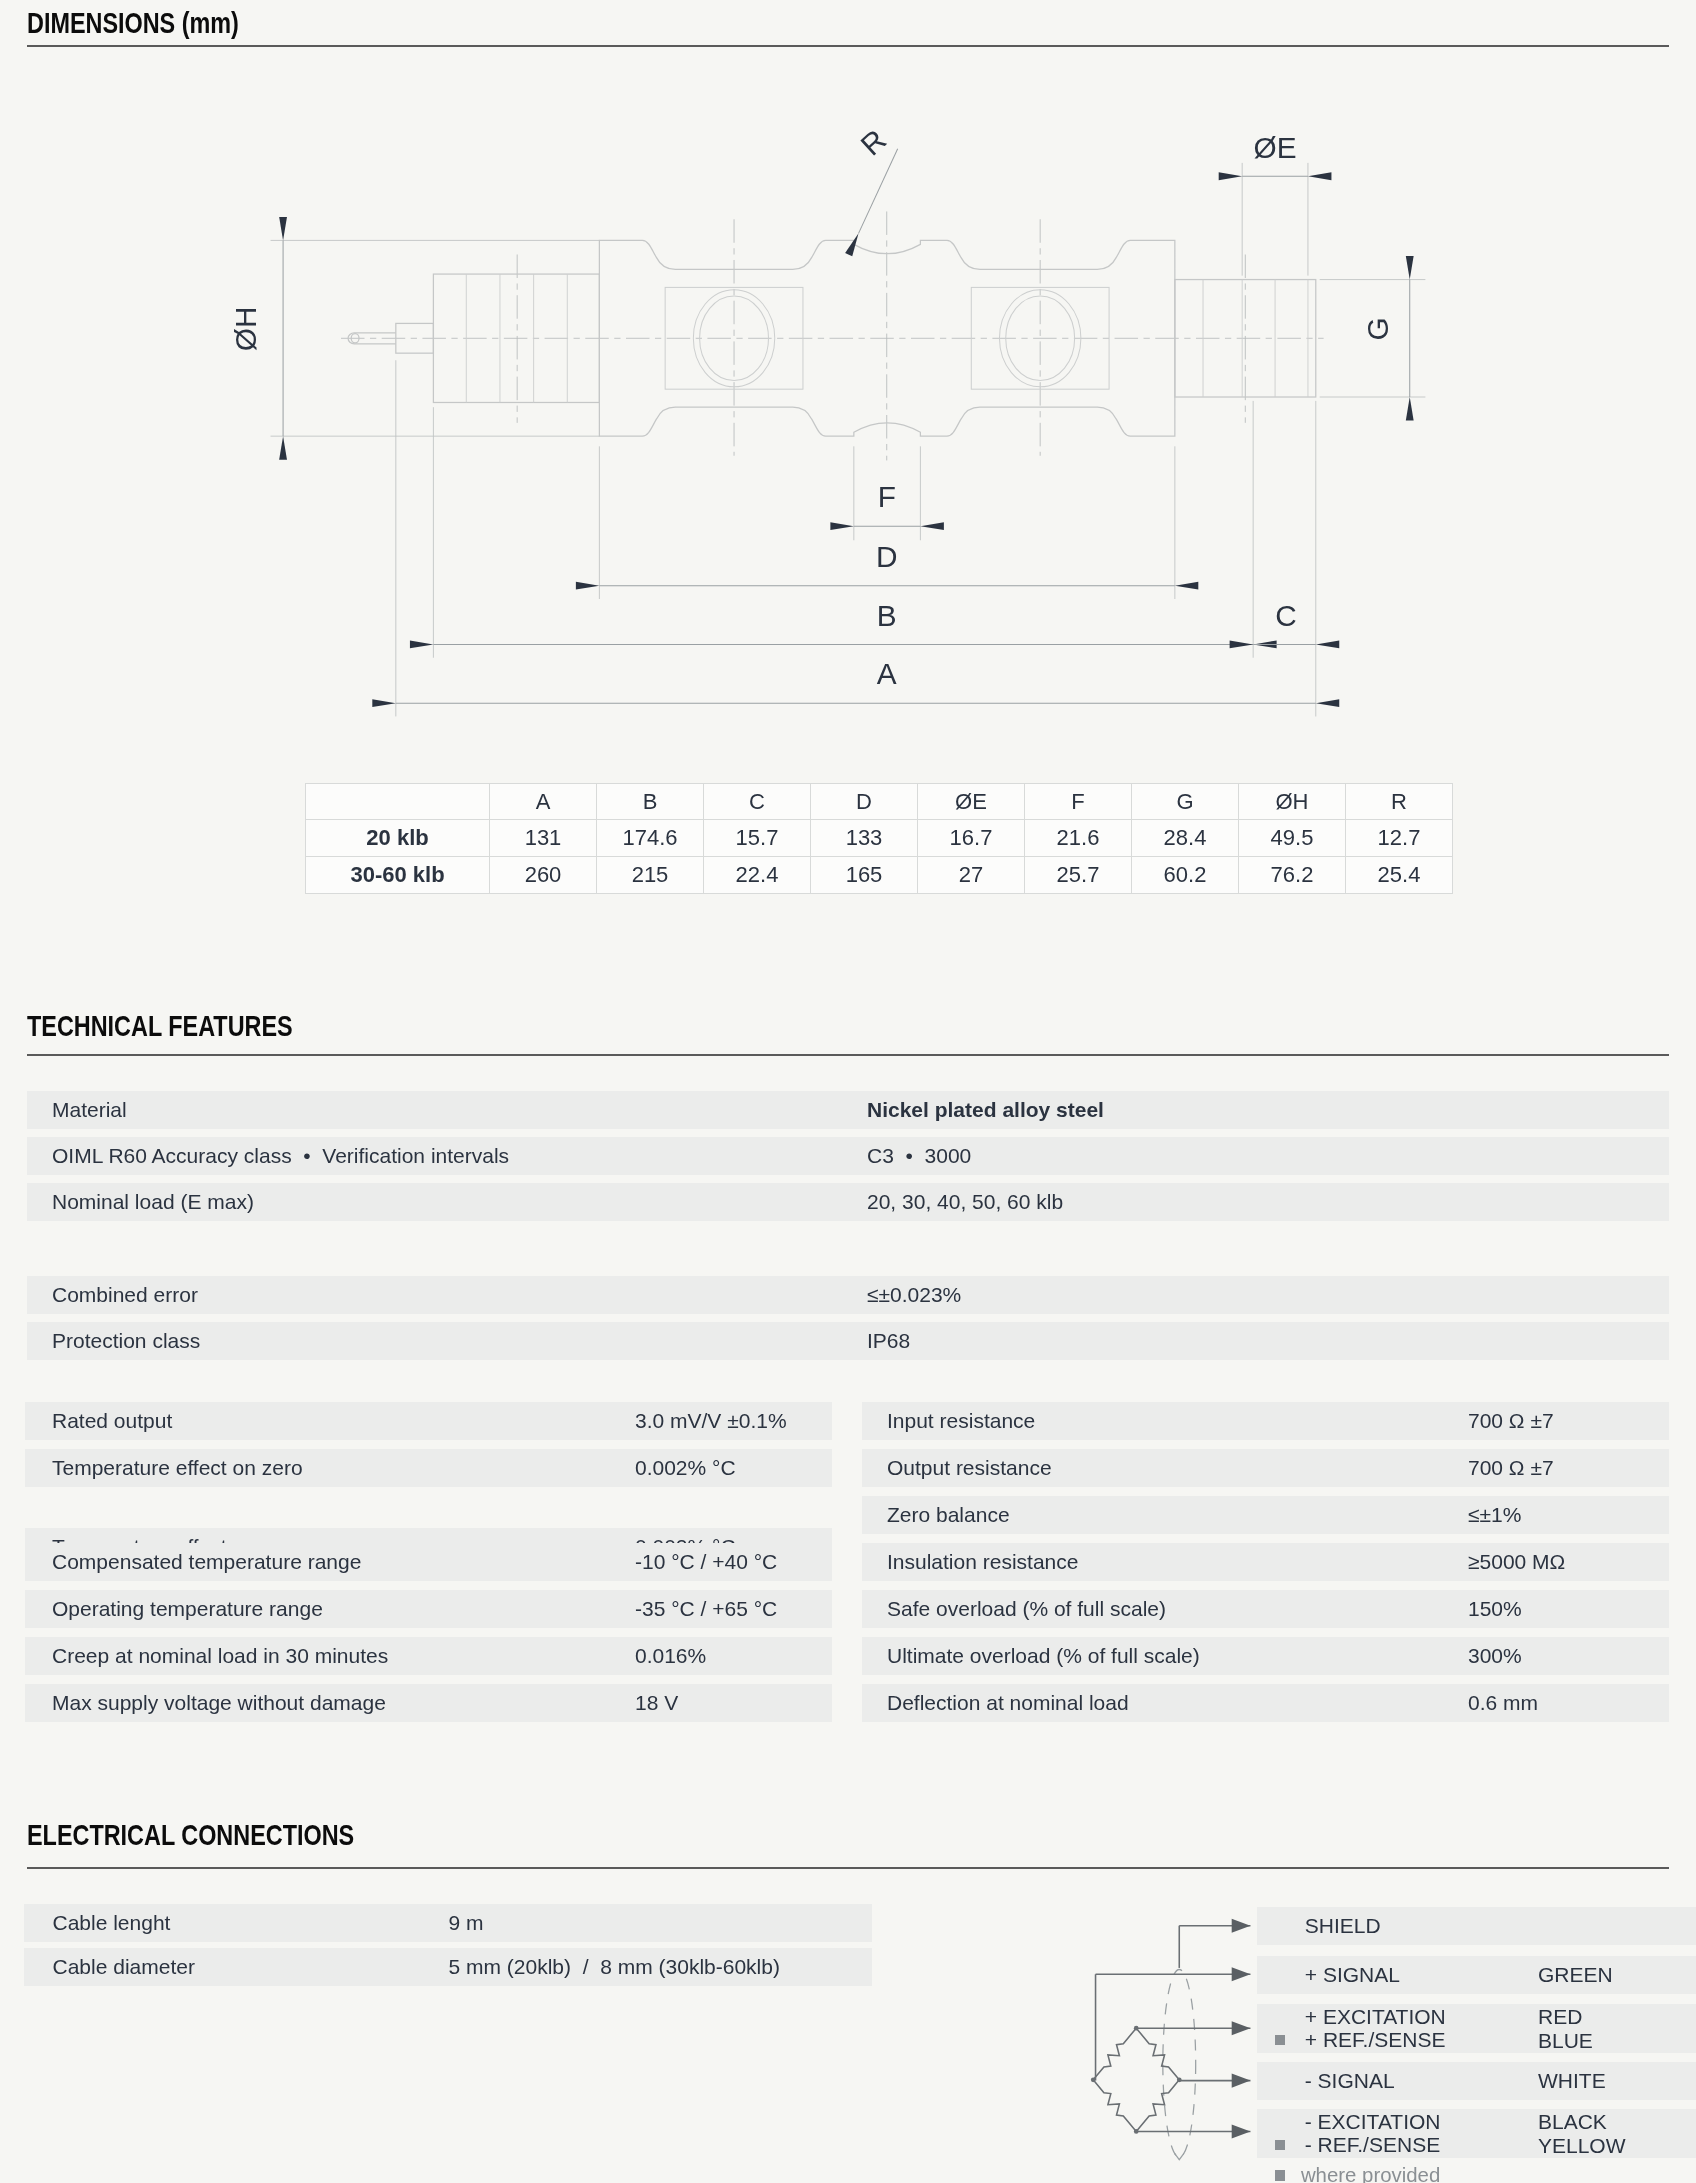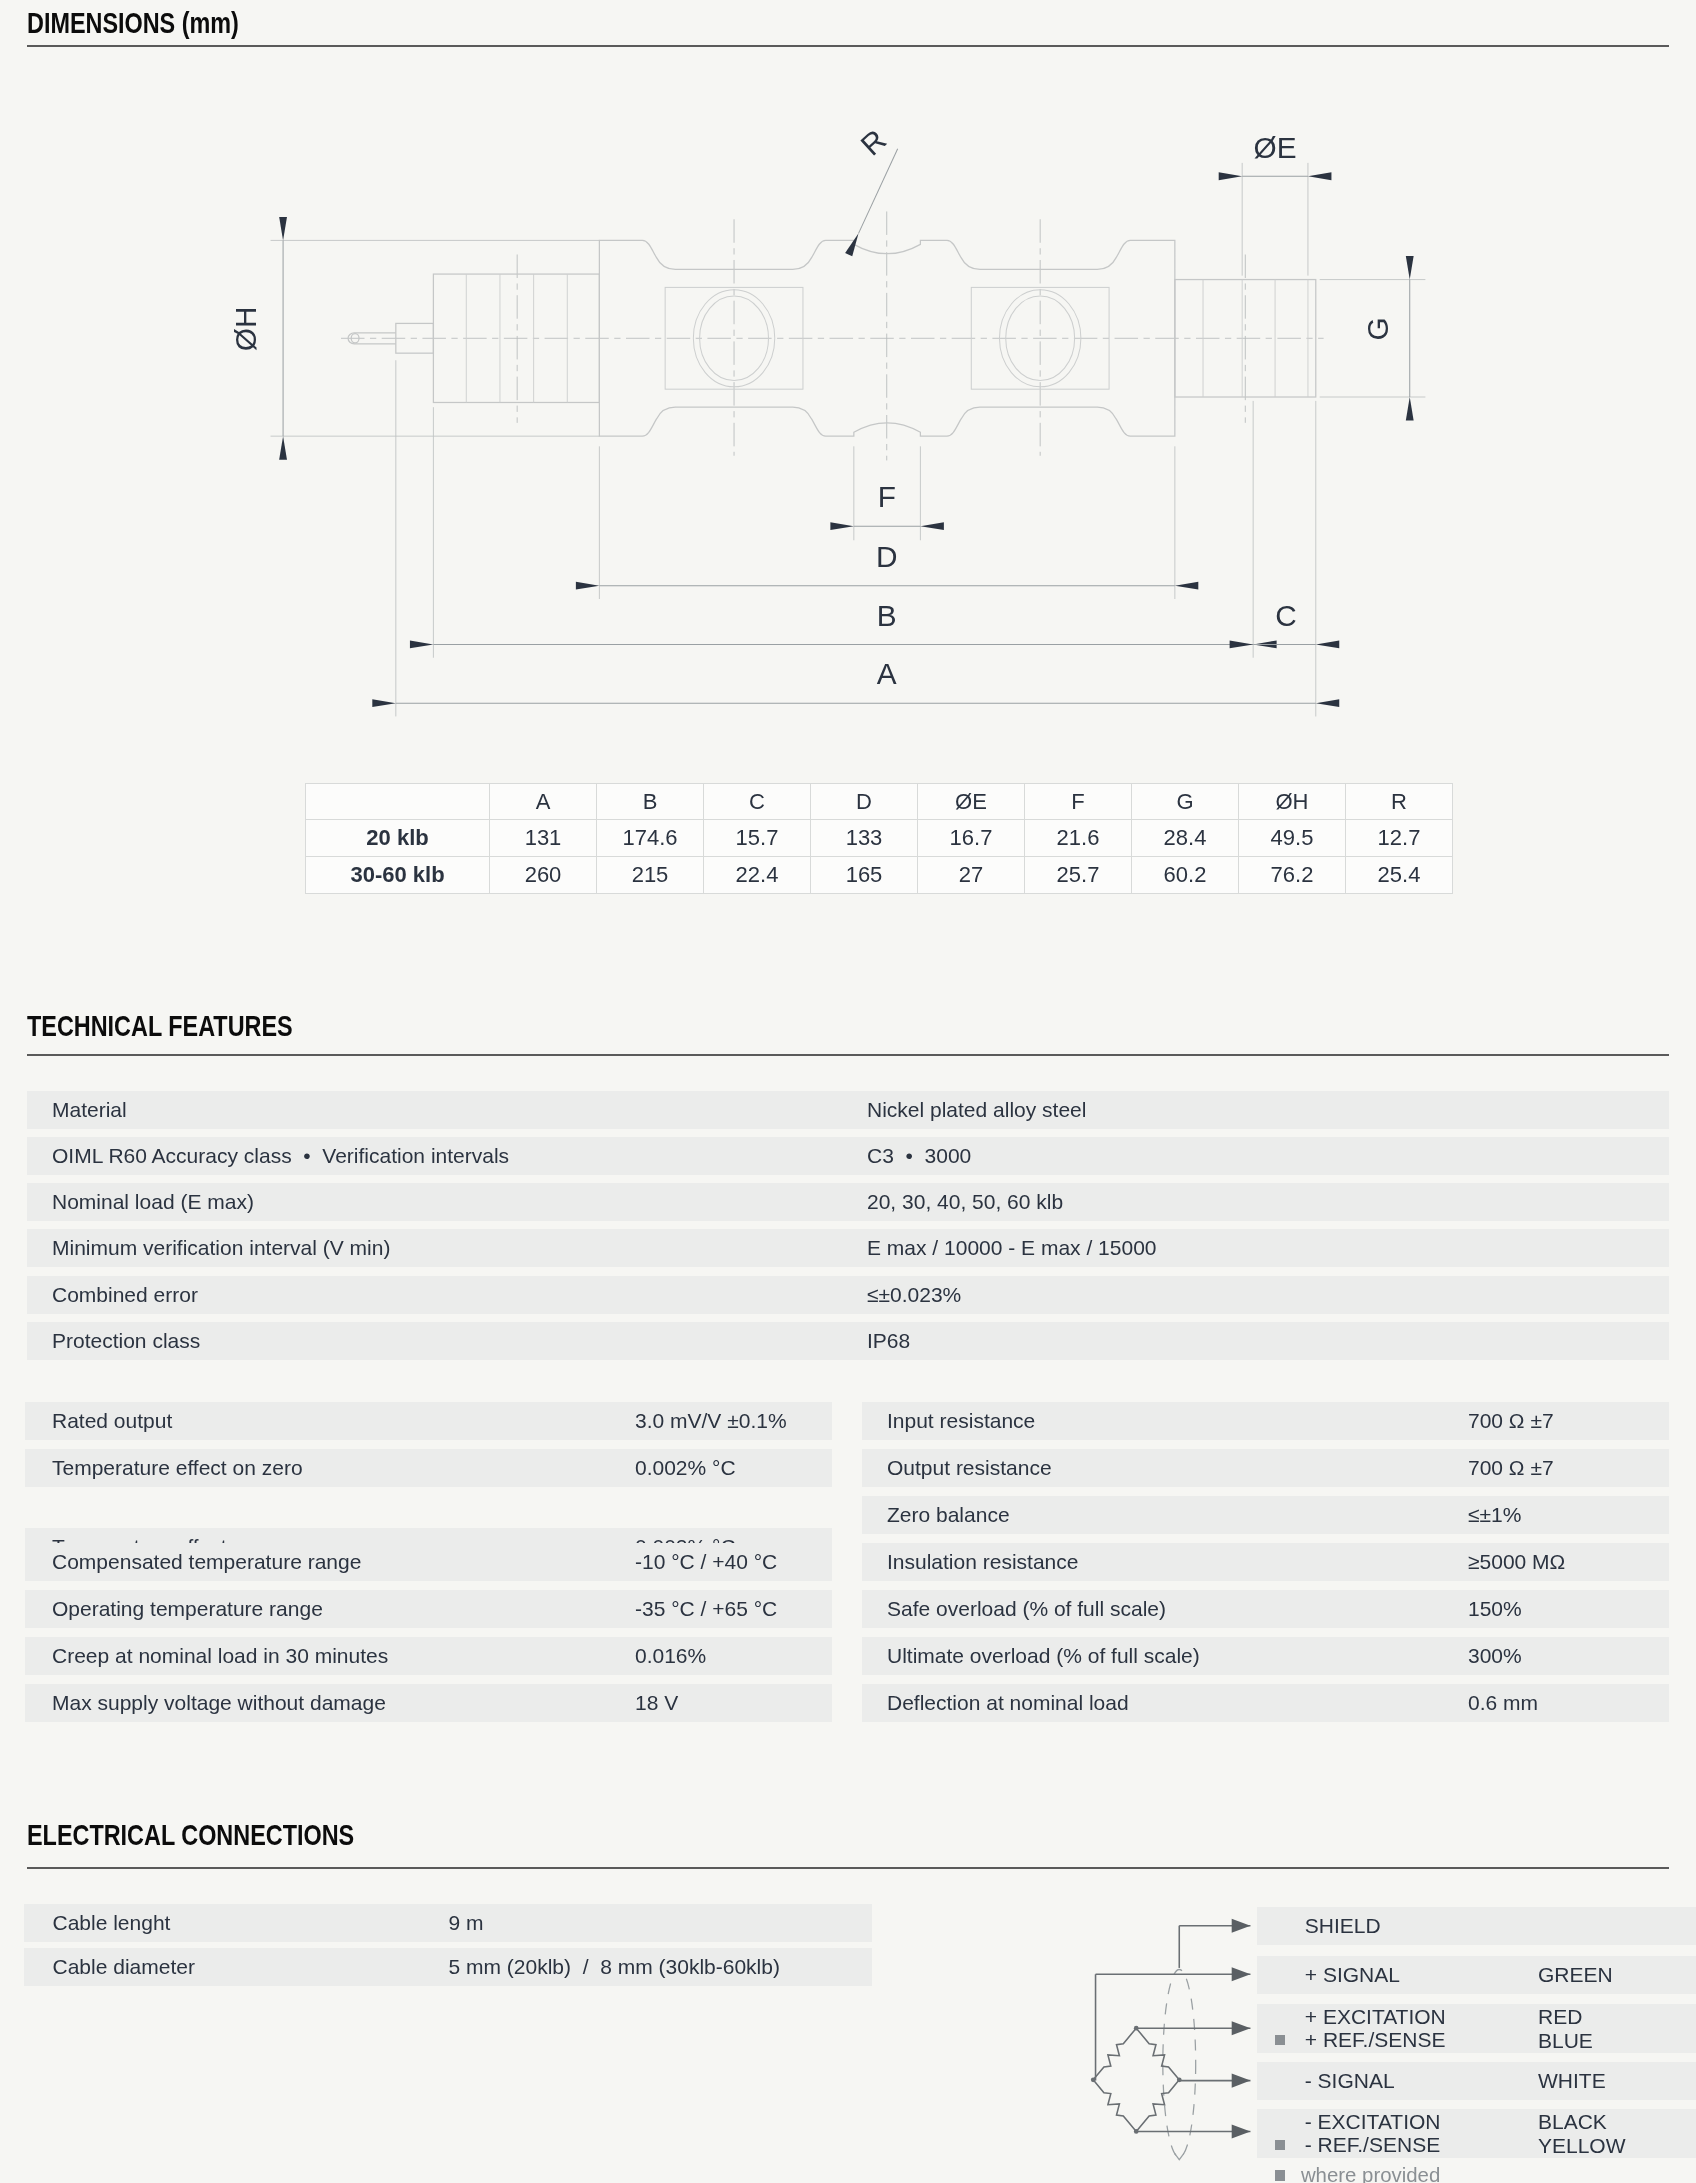--- a/index.html
+++ b/index.html
@@ -186,33 +186,29 @@
       <td>25.4</td>
     </tr>
   </tbody>
     </table>
 
   <div class="abs sec-title" style="left:27px;top:1009px;">TECHNICAL FEATURES</div>
   <div class="abs rule" style="left:27px;top:1054px;width:1642px;"></div>
 
   <div class="trow" style="left:27px;top:1091px;width:1642px;">
     <span class="lbl" style="left:25px;">Material</span>
-    <span class="val" style="left:840px;">Nickel plated alloy steel</span>
+    <span class="val" style="left:840px;font-weight:bold;">Nickel plated alloy steel</span>
   </div>
   <div class="trow" style="left:27px;top:1137px;width:1642px;">
     <span class="lbl" style="left:25px;">OIML R60 Accuracy class&nbsp;&nbsp;•&nbsp;&nbsp;Verification intervals</span>
     <span class="val" style="left:840px;">C3&nbsp;&nbsp;•&nbsp;&nbsp;3000</span>
   </div>
   <div class="trow" style="left:27px;top:1183px;width:1642px;">
     <span class="lbl" style="left:25px;">Nominal load (E max)</span>
     <span class="val" style="left:840px;">20, 30, 40, 50, 60 klb</span>
-  </div>
-  <div class="trow" style="left:27px;top:1229px;width:1642px;">
-    <span class="lbl" style="left:25px;">Minimum verification interval (V min)</span>
-    <span class="val" style="left:840px;">E max / 10000 - E max / 15000</span>
   </div>
   <div class="trow" style="left:27px;top:1276px;width:1642px;">
     <span class="lbl" style="left:25px;">Combined error</span>
     <span class="val" style="left:840px;">≤±0.023%</span>
   </div>
   <div class="trow" style="left:27px;top:1322px;width:1642px;">
     <span class="lbl" style="left:25px;">Protection class</span>
     <span class="val" style="left:840px;">IP68</span>
   </div>
 

